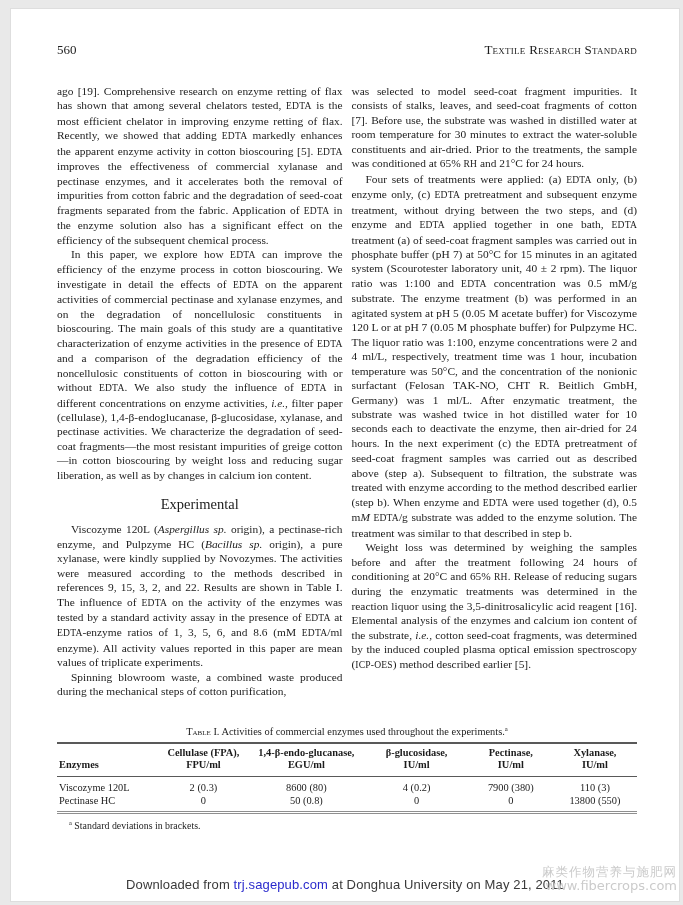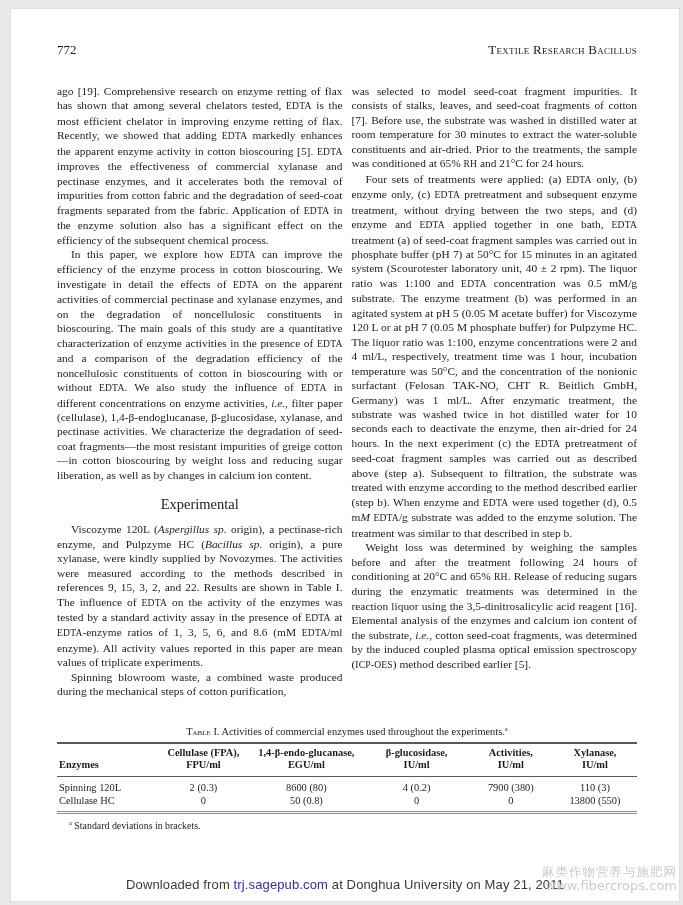--- a/index.html
+++ b/index.html
@@ -72,22 +72,22 @@
   }
   .watermark .cn{letter-spacing:1px;}
   .watermark .url{font-size:13px;}
 </style>
 </head>
 <body>
 
 <div class="page">
 
   <div class="running-head">
-    <span>772</span>
-    <span class="journal-name">Textile Research Bacillus</span>
+    <span>560</span>
+    <span class="journal-name">Textile Research Standard</span>
   </div>
 
   <div class="columns">
     <div class="col">
       <p class="para">ago [19]. Comprehensive research on enzyme retting of flax has shown that among several chelators tested, <span class="sc">EDTA</span> is the most efficient chelator in improving enzyme retting of flax. Recently, we showed that adding <span class="sc">EDTA</span> markedly enhances the apparent enzyme activity in cotton bioscouring [5]. <span class="sc">EDTA</span> improves the effectiveness of commercial xylanase and pectinase enzymes, and it accelerates both the removal of impurities from cotton fabric and the degradation of seed-coat fragments separated from the fabric. Application of <span class="sc">EDTA</span> in the enzyme solution also has a significant effect on the efficiency of the subsequent chemical process.</p>
       <p class="para indent">In this paper, we explore how <span class="sc">EDTA</span> can improve the efficiency of the enzyme process in cotton bioscouring. We investigate in detail the effects of <span class="sc">EDTA</span> on the apparent activities of commercial pectinase and xylanase enzymes, and on the degradation of noncellulosic constituents in bioscouring. The main goals of this study are a quantitative characterization of enzyme activities in the presence of <span class="sc">EDTA</span> and a comparison of the degradation efficiency of the noncellulosic constituents of cotton in bioscouring with or without <span class="sc">EDTA</span>. We also study the influence of <span class="sc">EDTA</span> in different concentrations on enzyme activities, <i>i.e.</i>, filter paper (cellulase), 1,4-β-endoglucanase, β-glucosidase, xylanase, and pectinase activities. We characterize the degradation of seed-coat fragments—the most resistant impurities of greige cotton—in cotton bioscouring by weight loss and reducing sugar liberation, as well as by changes in calcium ion content.</p>
       <h2 class="section-heading">Experimental</h2>
       <p class="para indent">Viscozyme 120L (<i>Aspergillus sp.</i> origin), a pectinase-rich enzyme, and Pulpzyme HC (<i>Bacillus sp.</i> origin), a pure xylanase, were kindly supplied by Novozymes. The activities were measured according to the methods described in references 9, 15, 3, 2, and 22. Results are shown in Table I. The influence of <span class="sc">EDTA</span> on the activity of the enzymes was tested by a standard activity assay in the presence of <span class="sc">EDTA</span> at <span class="sc">EDTA</span>-enzyme ratios of 1, 3, 5, 6, and 8.6 (mM <span class="sc">EDTA</span>/ml enzyme). All activity values reported in this paper are mean values of triplicate experiments.</p>
       <p class="para indent">Spinning blowroom waste, a combined waste produced during the mechanical steps of cotton purification,</p>
     </div>
@@ -121,40 +121,40 @@
           </th>
           <th>
             <div>1,4-β-endo-glucanase,</div>
             <div>EGU/ml</div>
           </th>
           <th>
             <div>β-glucosidase,</div>
             <div>IU/ml</div>
           </th>
           <th>
-            <div>Activities,</div>
+            <div>Pectinase,</div>
             <div>IU/ml</div>
           </th>
           <th>
             <div>Xylanase,</div>
             <div>IU/ml</div>
           </th>
         </tr>
       </thead>
       <tbody>
         <tr>
-          <td class="c0">Spinning 120L</td>
+          <td class="c0">Viscozyme 120L</td>
           <td>2 (0.3)</td>
           <td>8600 (80)</td>
           <td>4 (0.2)</td>
           <td>7900 (380)</td>
           <td>110 (3)</td>
         </tr>
         <tr class="last">
-          <td class="c0">Cellulase HC</td>
+          <td class="c0">Pectinase HC</td>
           <td>0</td>
           <td>50 (0.8)</td>
           <td>0</td>
           <td>0</td>
           <td>13800 (550)</td>
         </tr>
       </tbody>
     </table>
     <p class="footnote"><sup>a</sup> Standard deviations in brackets.</p>
   </div>

